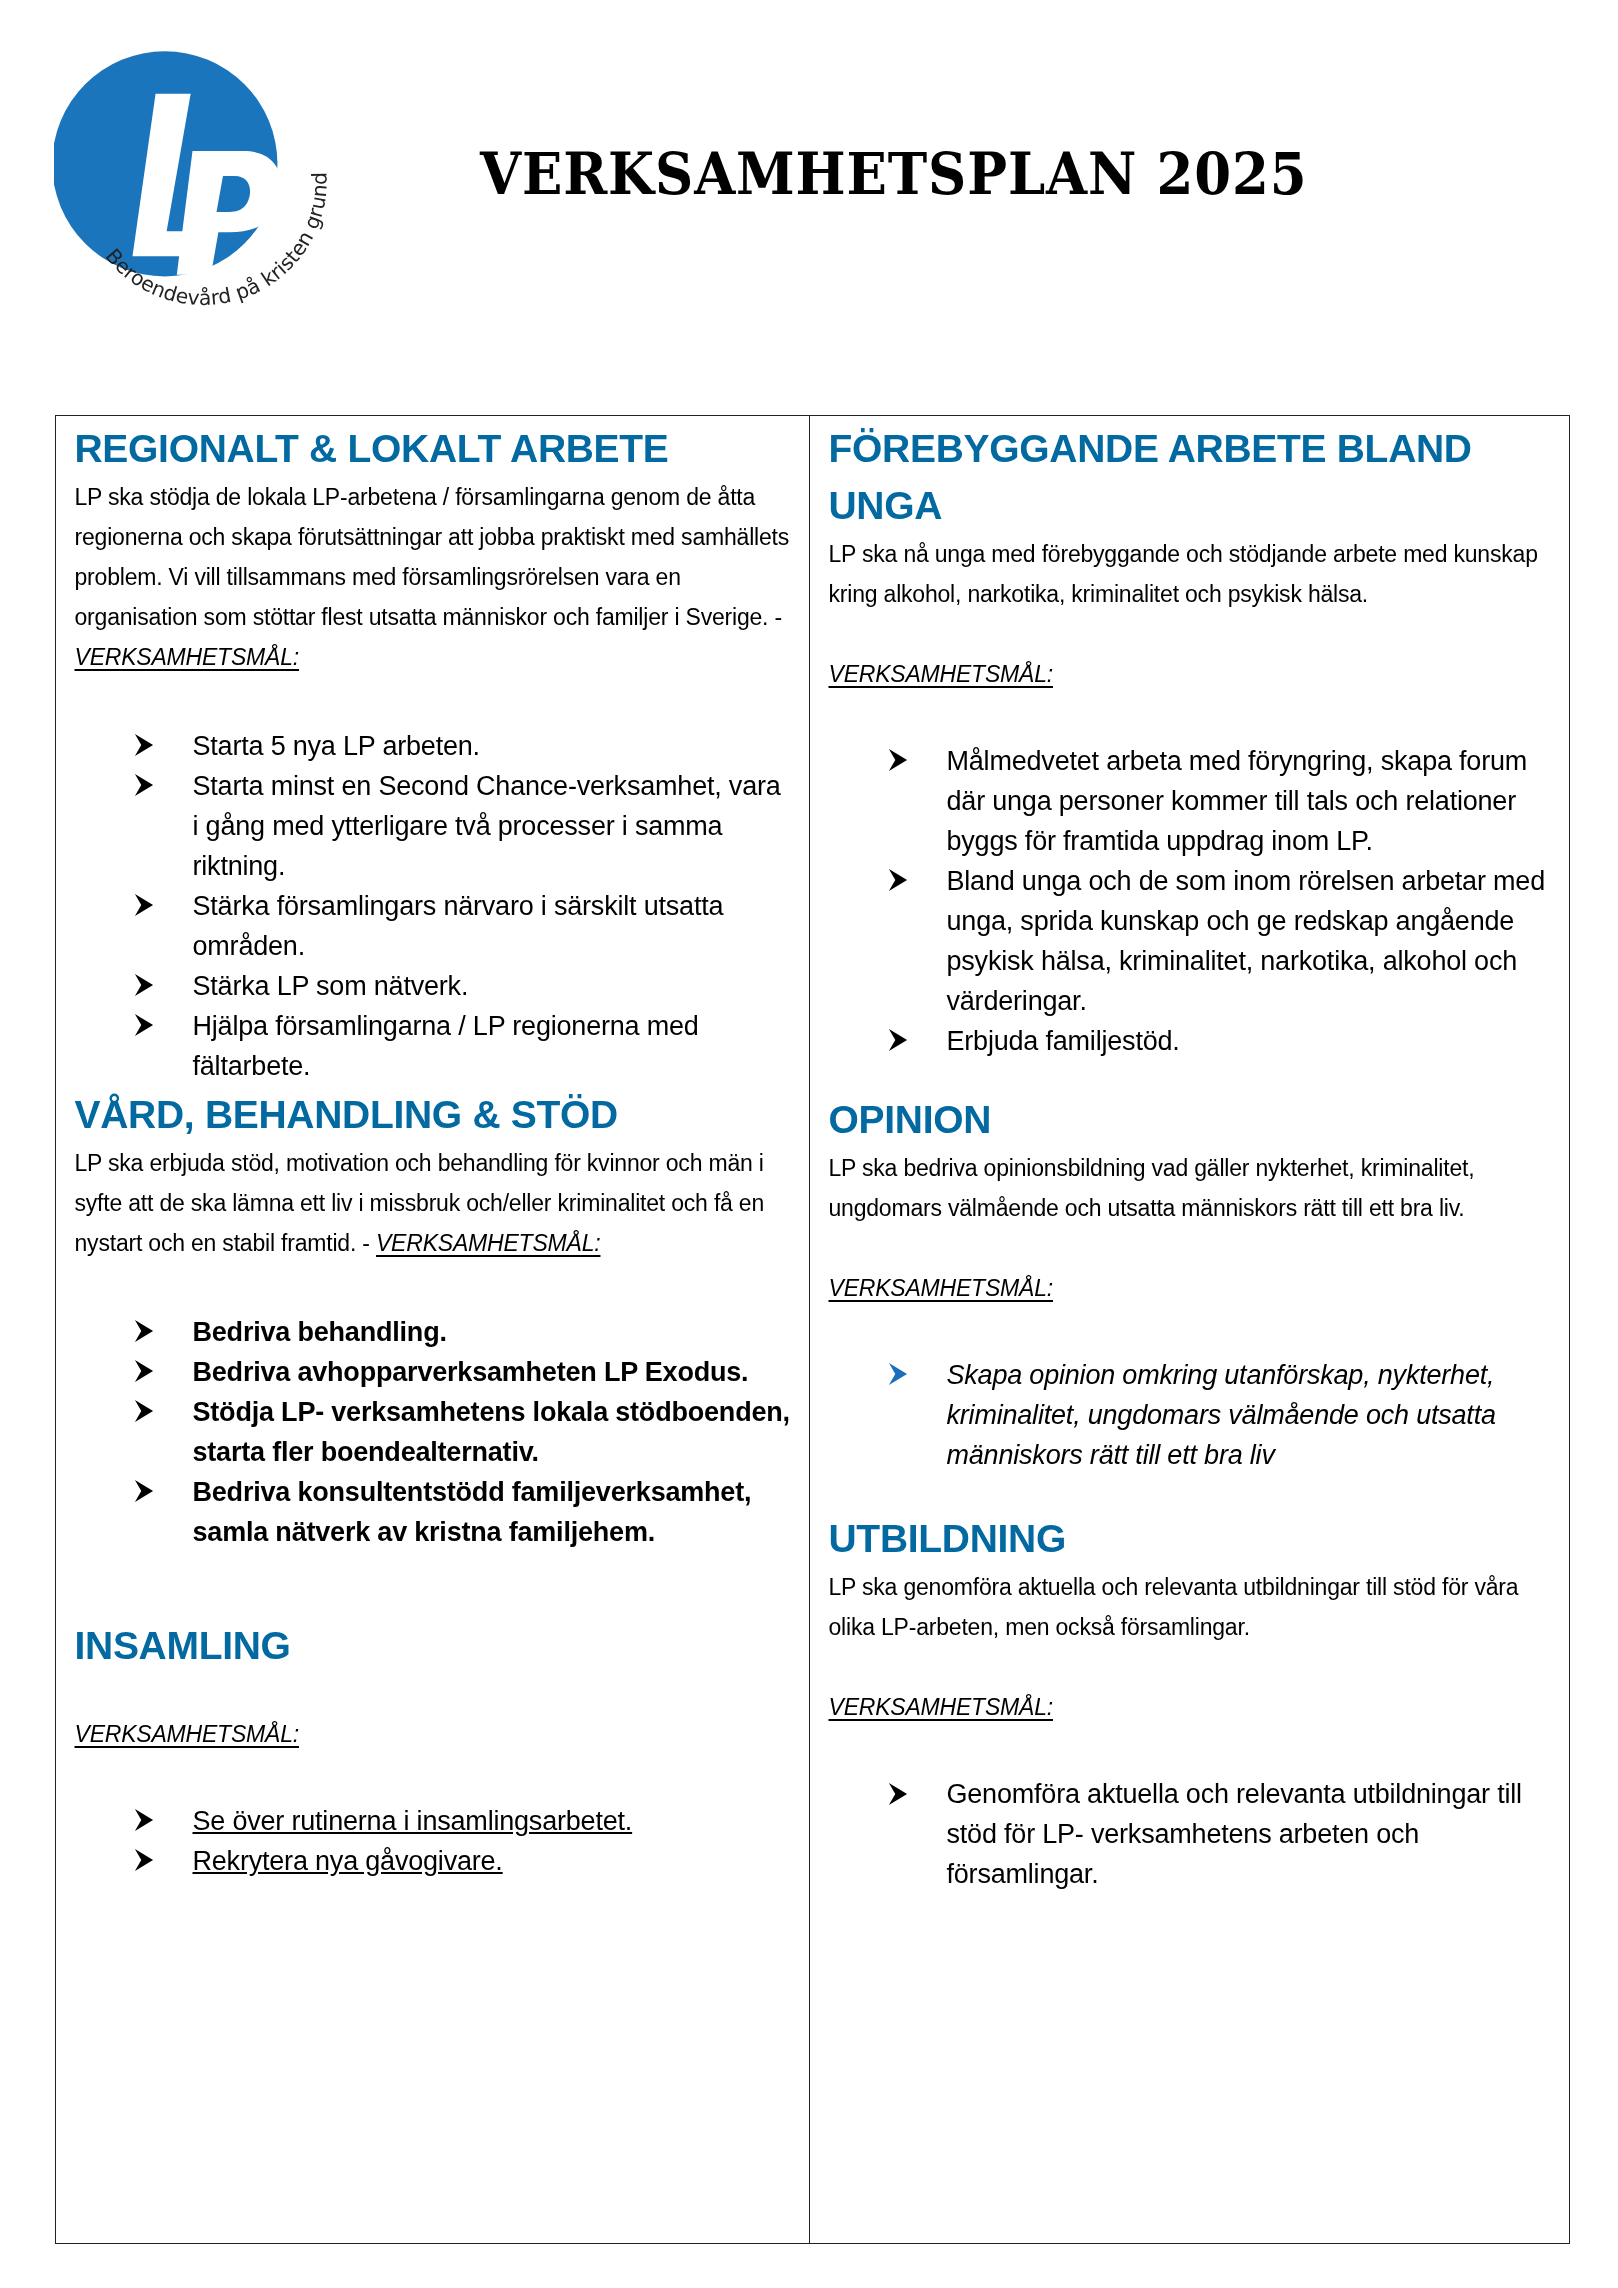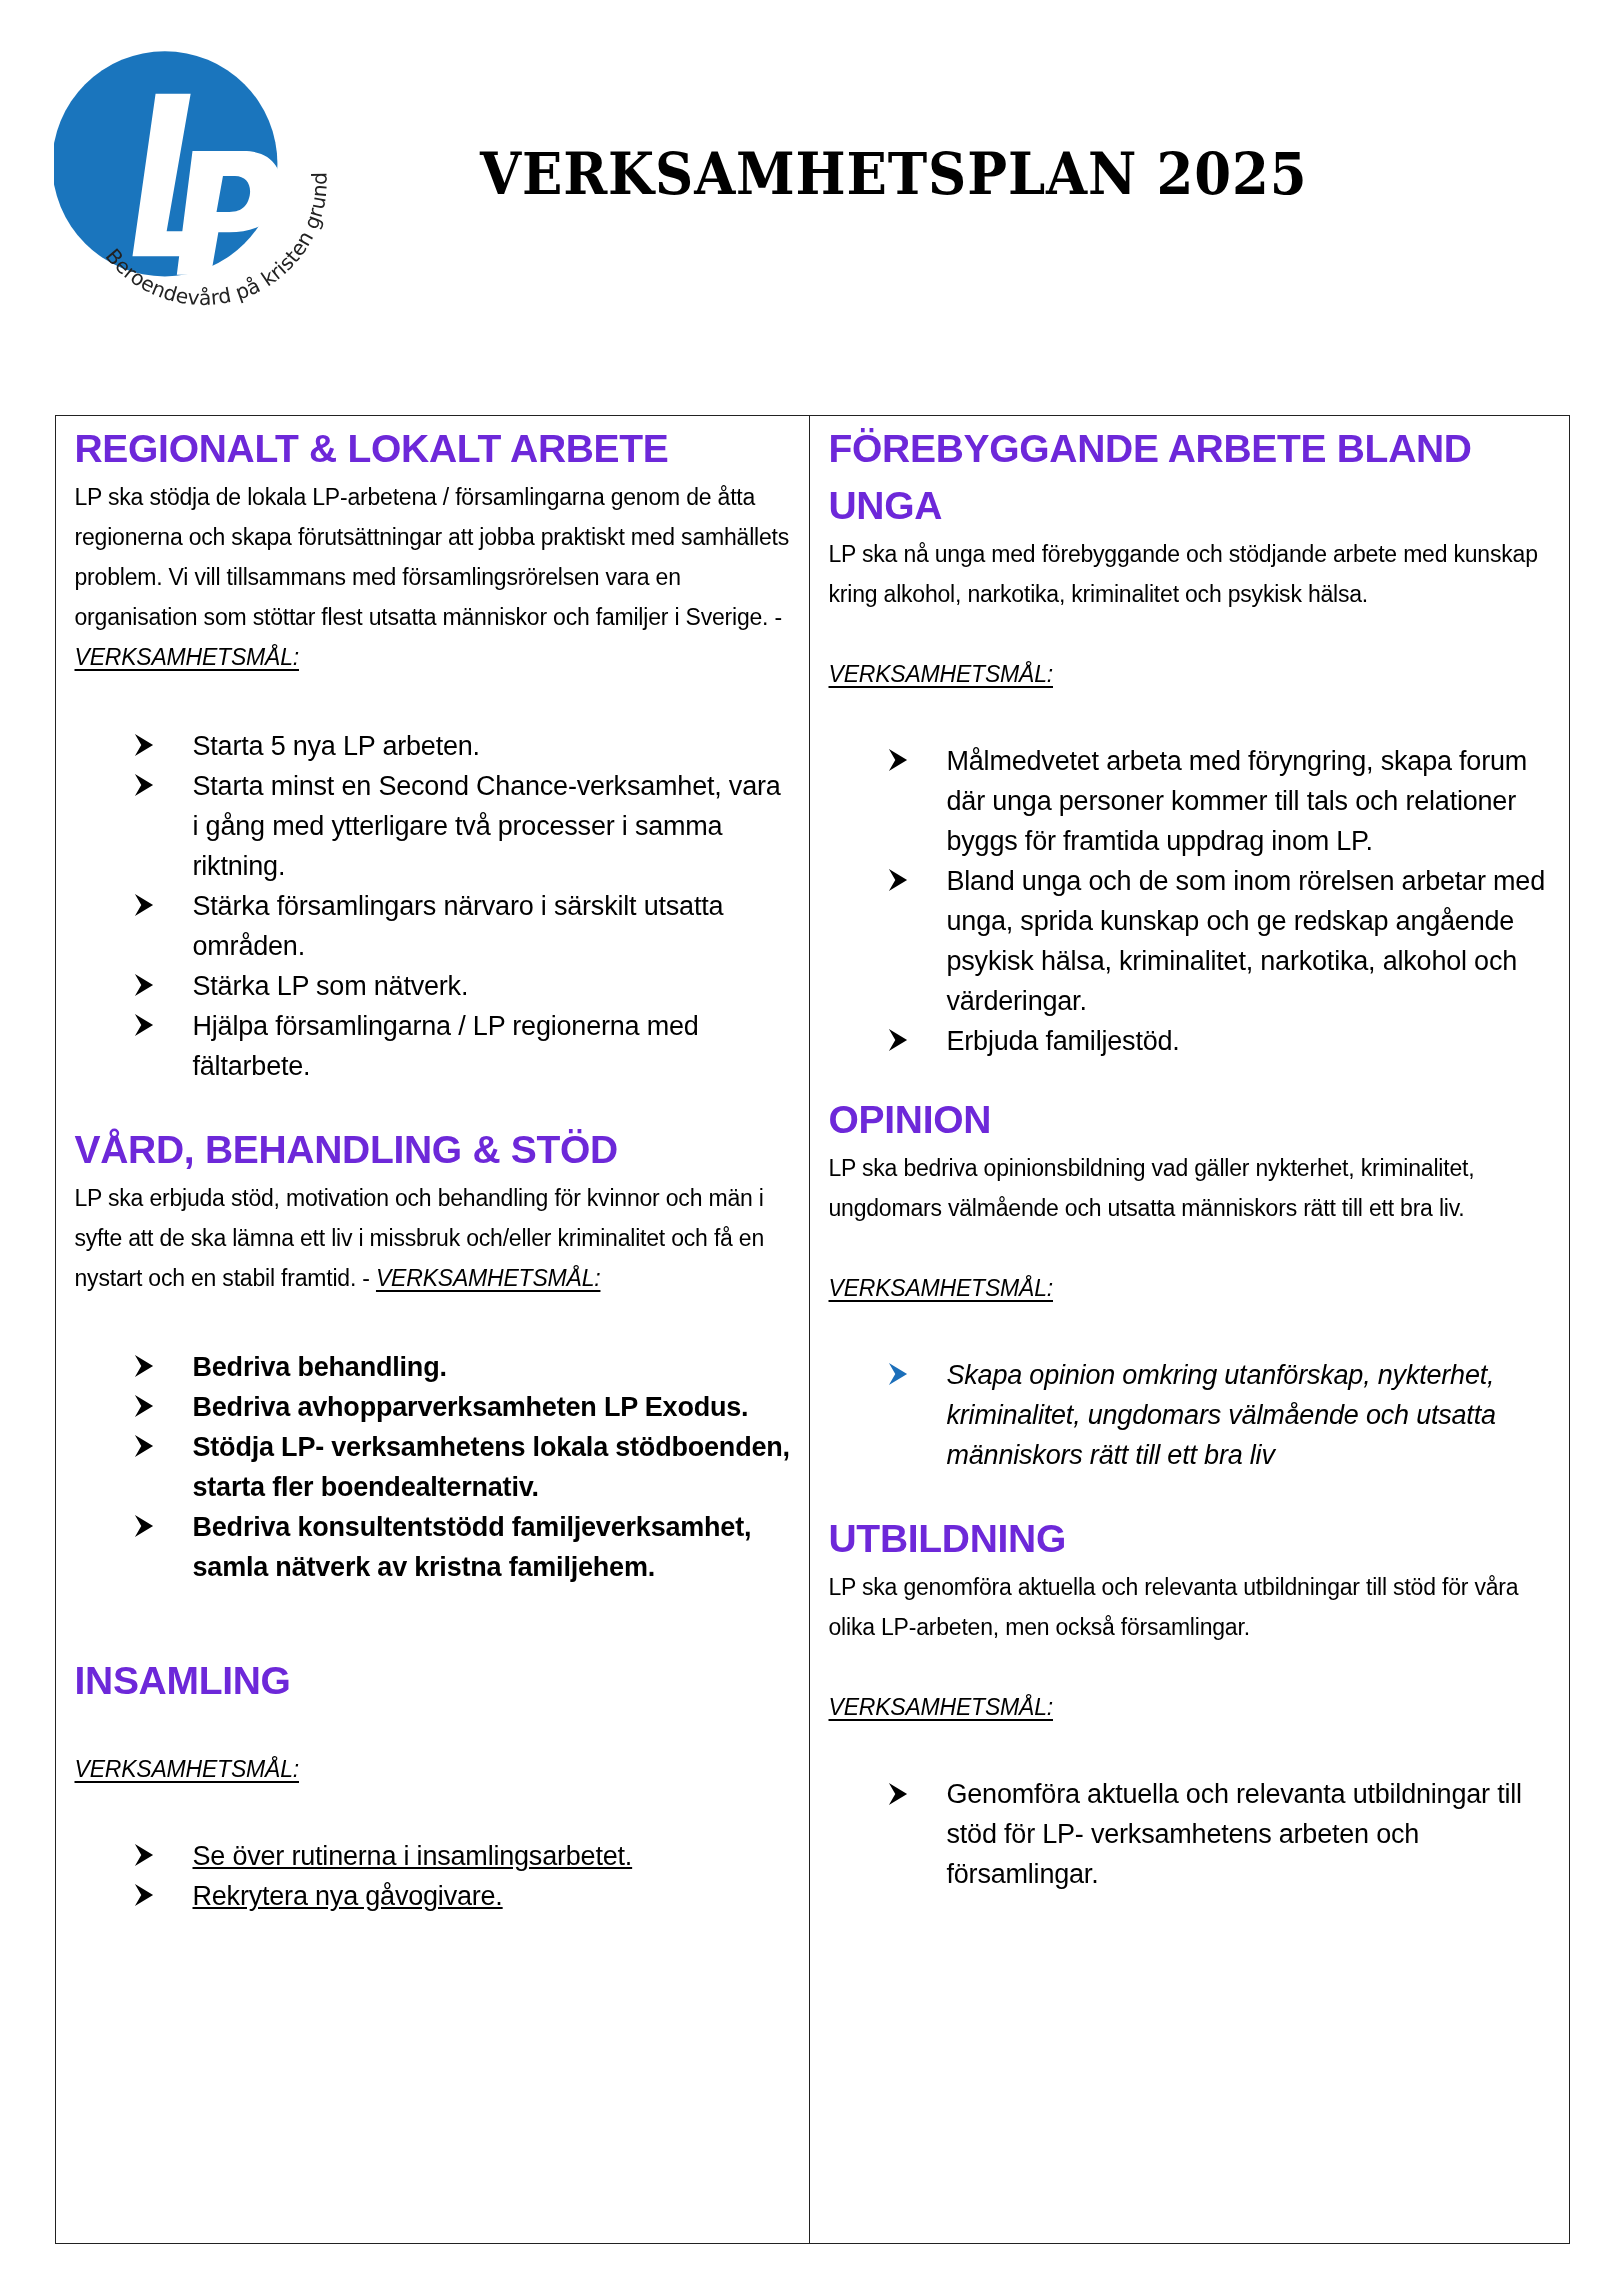--- a/index.html
+++ b/index.html
@@ -9,29 +9,29 @@
   .title { position: absolute; left: 480px; top: 140px; margin: 0;
            font-family: "DejaVu Serif", serif; font-weight: bold; font-size: 57px;
            letter-spacing: 0.9px; transform: scaleX(0.93); transform-origin: left top;
            white-space: nowrap; }
   .table { position: absolute; left: 55px; top: 415px; width: 1515px; height: 1829px;
            border: 1.8px solid #222; box-sizing: border-box; display: flex; }
   .col { box-sizing: border-box; height: 100%; padding-top: 3.7px; }
   .col-left { width: 754px; border-right: 1.8px solid #222; padding-left: 18.5px; padding-right: 16.6px; }
   .col-right { flex: 1; padding-left: 18.5px; padding-right: 16.6px; }
   .section { margin: 0; }
-  .heading { margin: 0; color: #6d28d9; font-family: "Liberation Sans", sans-serif;
+  .heading { margin: 0; color: #0369a1; font-family: "Liberation Sans", sans-serif;
              font-weight: bold; font-size: 39px; line-height: 57px; letter-spacing: -0.3px; }
   .body-text { margin: 0; font-size: 23px; line-height: 40px; letter-spacing: -0.2px; }
   .goal-label { font-style: italic; text-decoration: underline; text-underline-offset: 3.7px; }
   .spacer { height: 40px; }
   .bullets { list-style: none; margin: 0; padding: 0; }
   .bullets li { position: relative; padding-left: 118px; font-size: 27px; line-height: 40px; letter-spacing: -0.2px; }
   .arrow { position: absolute; left: 59px; top: 7.4px; width: 20px; height: 24px; }
-  .gap-before { margin-top: 35px; }
+  .gap-before { }
 </style>
 </head>
 <body>
 
 <div class="logo">
   <svg width="277" height="277" viewBox="0 0 300 300">
     <defs>
       <path id="tagline-arc" d="M 55 232 A 128 128 0 0 0 268 70" fill="none"></path>
     </defs>
     <circle cx="120" cy="132" r="122" fill="#1a75bd"></circle>

